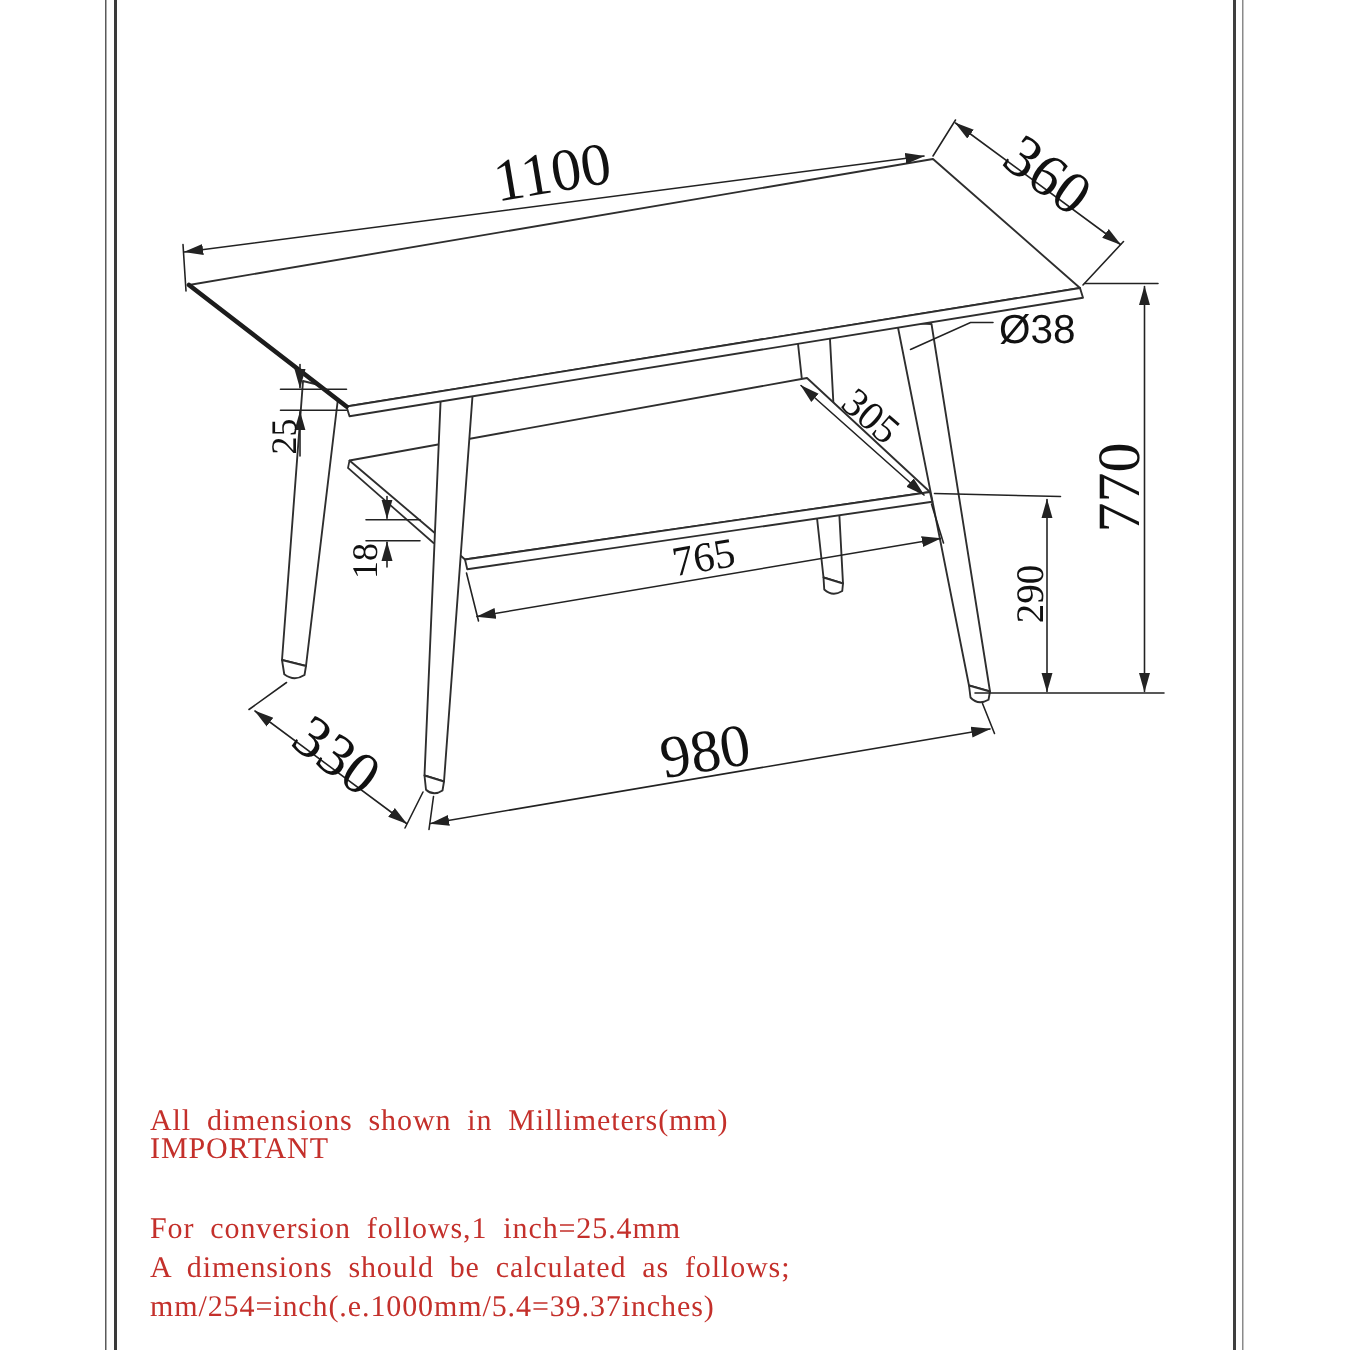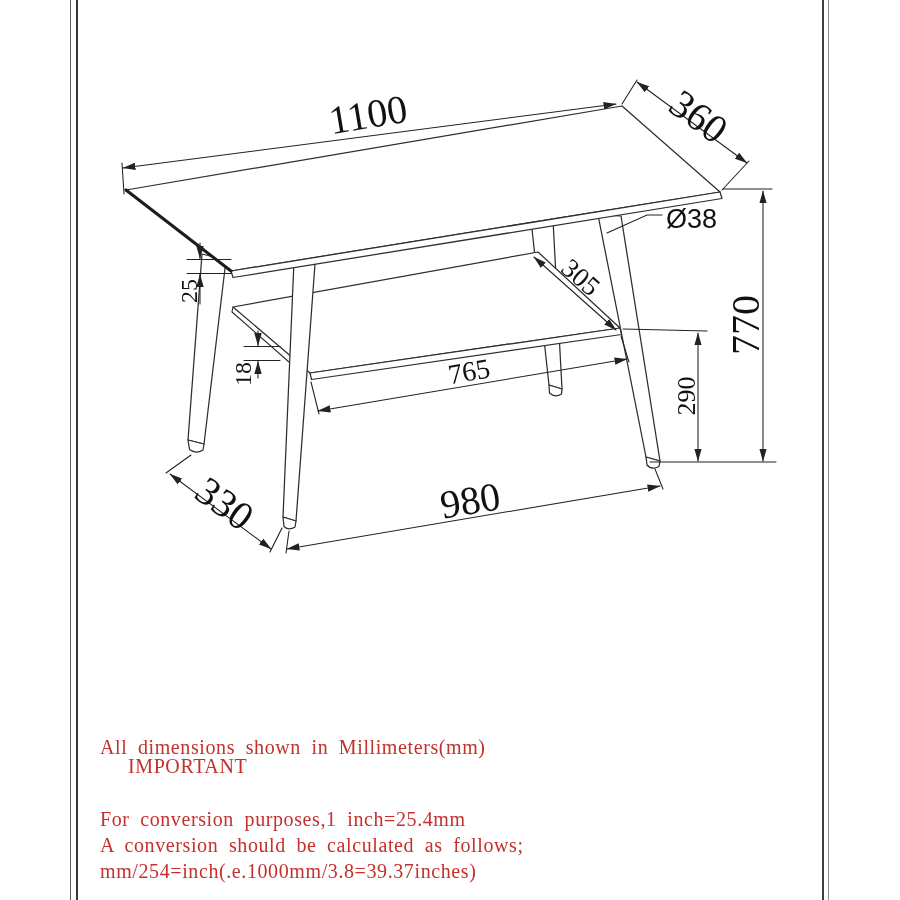--- a/index.html
+++ b/index.html
@@ -139,20 +139,20 @@
       <g>
         <path class="dim" d="M191,455 L166,473"></path>
         <path class="dim" d="M282,528 L270,552"></path>
         <path class="dim" d="M170,474 L271,549" marker-start="url(#arr)" marker-end="url(#arr)"></path>
         <text class="dimtxt" font-size="40" text-anchor="middle" transform="translate(225,503) rotate(36.5)" dy="0.35em">330</text>
       </g>
     </g>
   </svg>
 
   <div>
-    <div class="note" style="top:755px;color:#c4302b;margin-left:28px;">IMPORTANT</div>
+    <div class="note" style="top:755px;color:#c4302b;">IMPORTANT</div>
     <div class="note" style="top:736px;color:#c4302b;">All dimensions shown in Millimeters(mm)</div>
-    <div class="note" style="top:808px;color:#c4302b;">For conversion purposes,1 inch=25.4mm</div>
-    <div class="note" style="top:834px;color:#c4302b;">A conversion should be calculated as follows;</div>
-    <div class="note" style="top:860px;color:#c4302b;">mm/254=inch(.e.1000mm/3.8=39.37inches)</div>
+    <div class="note" style="top:808px;color:#c4302b;">For conversion follows,1 inch=25.4mm</div>
+    <div class="note" style="top:834px;color:#c4302b;">A dimensions should be calculated as follows;</div>
+    <div class="note" style="top:860px;color:#c4302b;">mm/254=inch(.e.1000mm/5.4=39.37inches)</div>
   </div>
 
 </div>
 
 </body></html>

